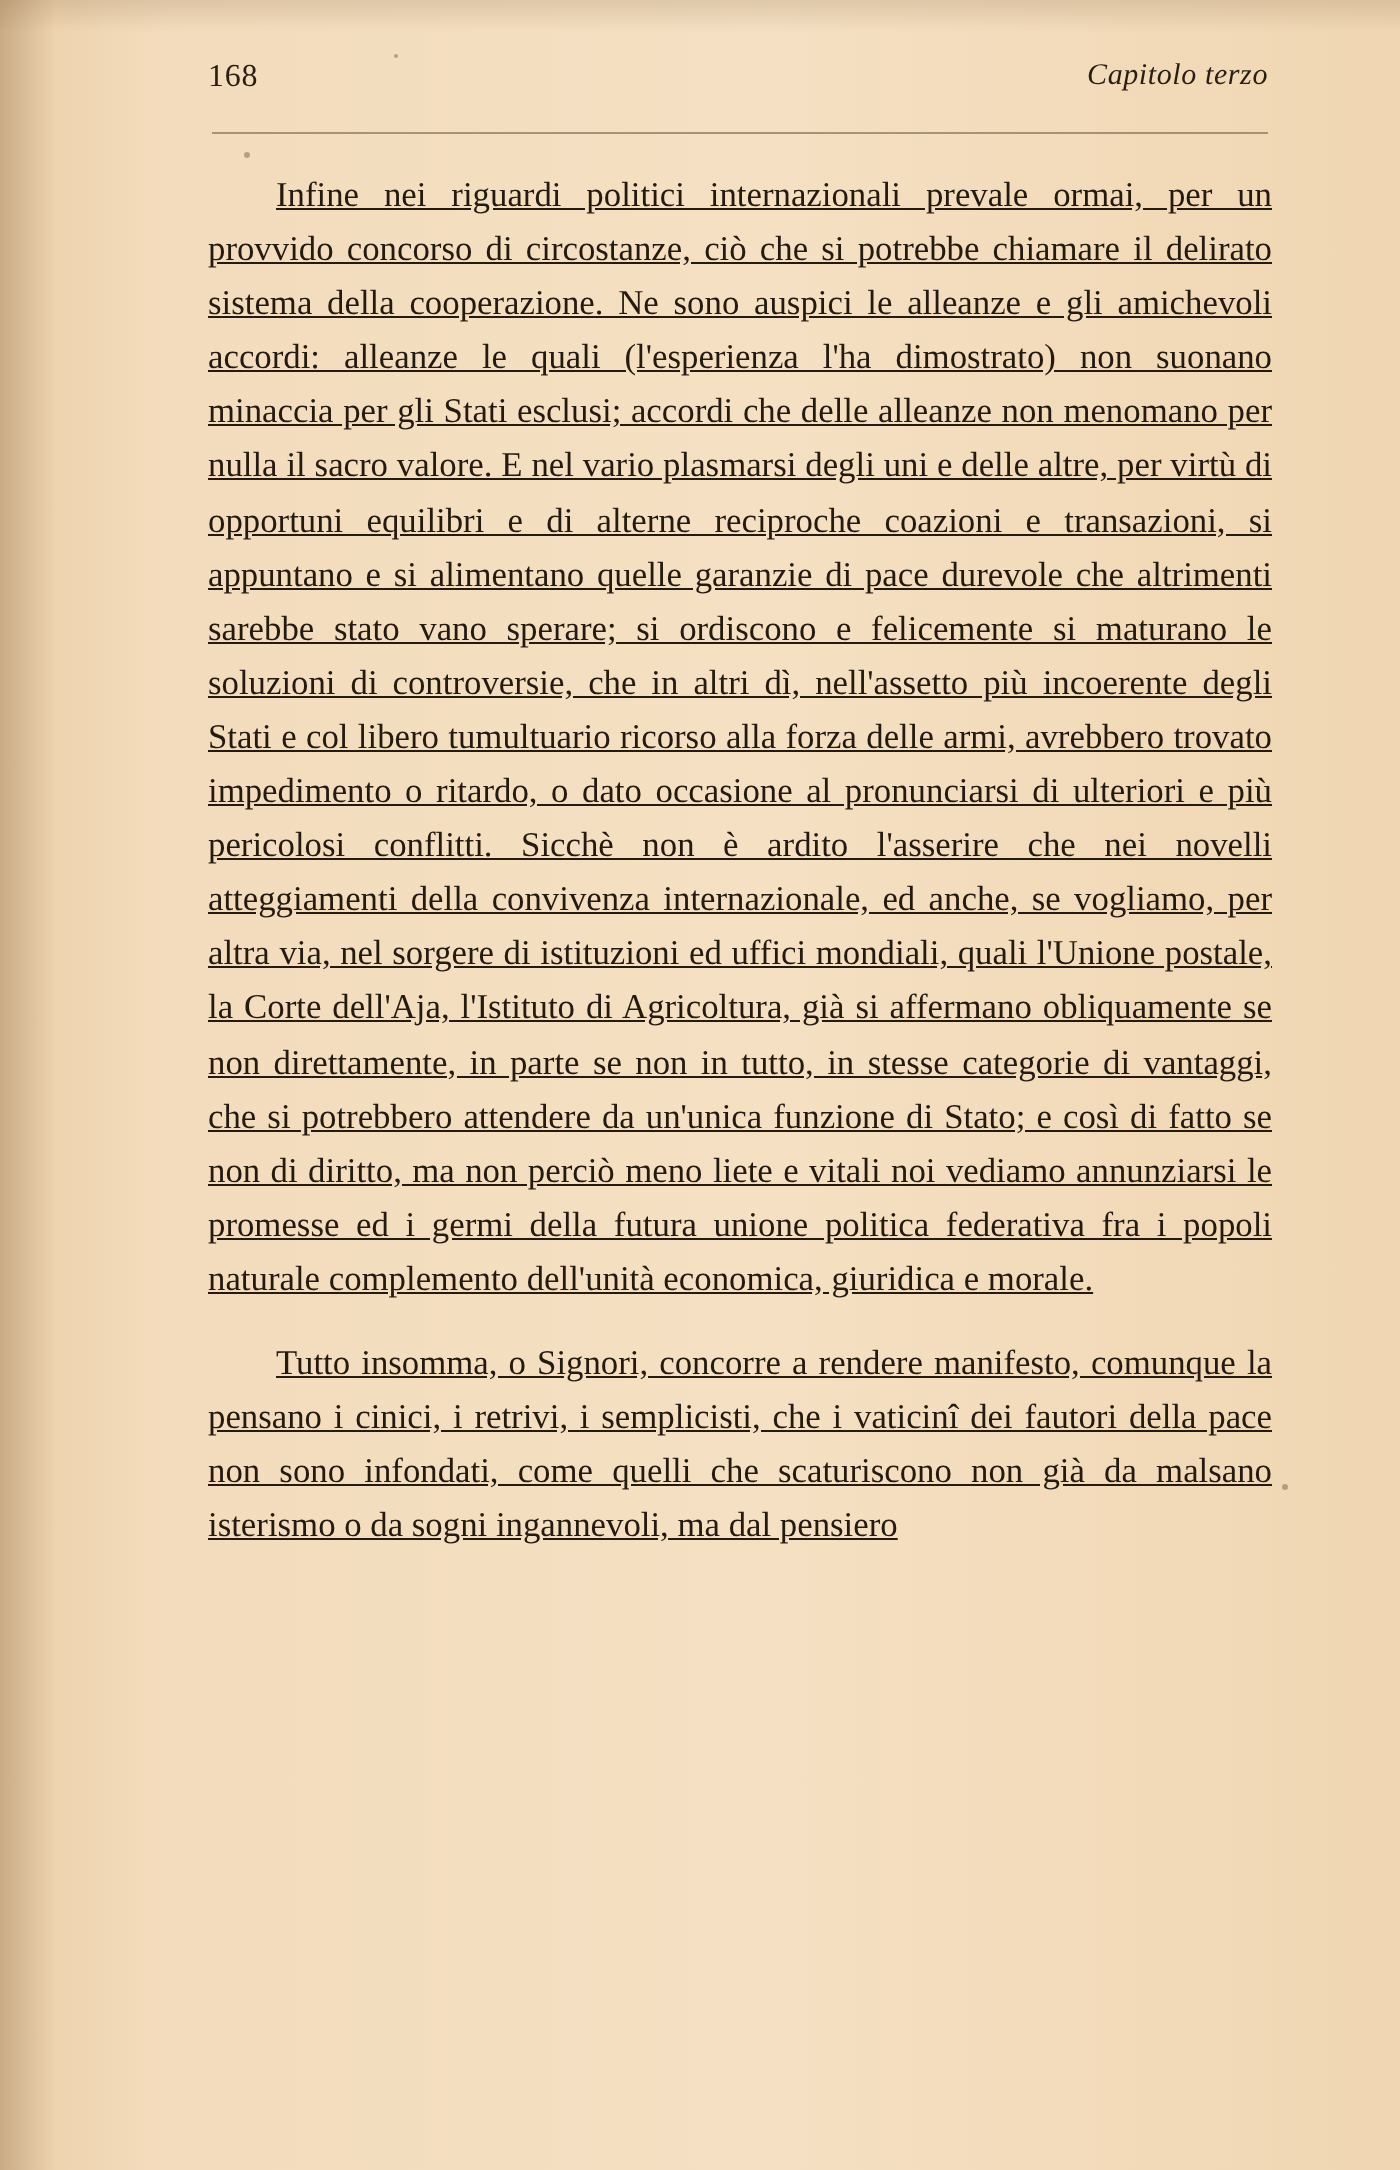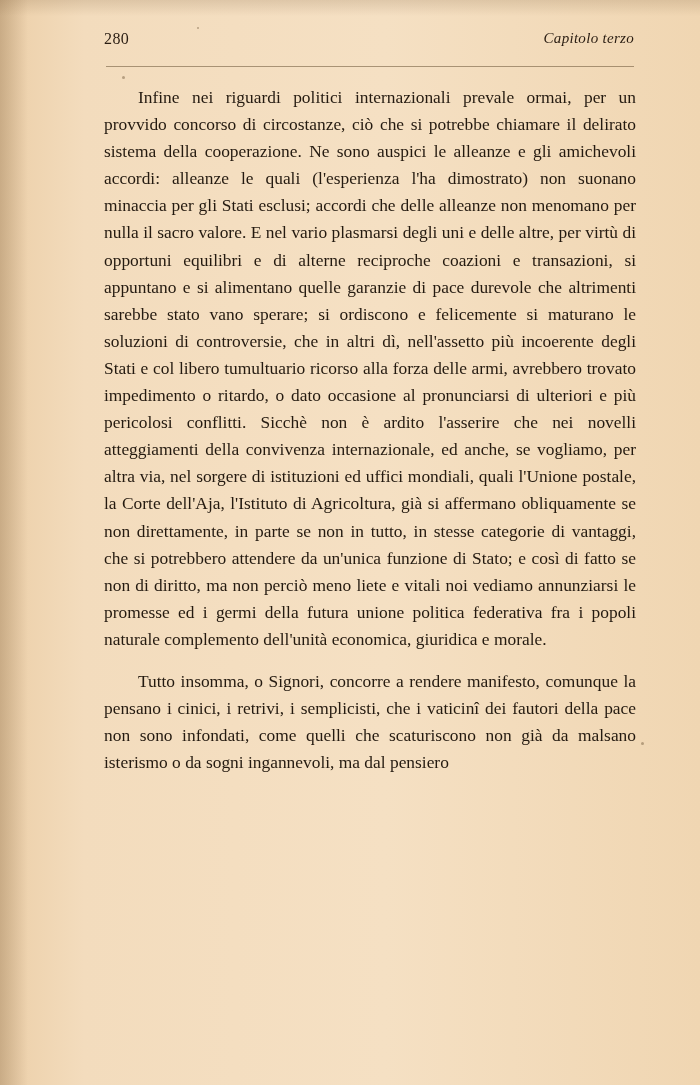--- a/index.html
+++ b/index.html
@@ -70,20 +70,21 @@
     top: 84px;
     width: 532px;
   }
   .body-text p {
     margin: 0;
     font-size: 17.4px;
     line-height: 27.1px;
     text-align: justify;
     text-justify: inter-word;
     color: #241a10;
+    text-decoration: underline;
   }
   .body-text p.indent {
     text-indent: 34px;
   }
   .body-text p + p {
     margin-top: 15px;
   }
   
   .speck {
     position: absolute;
@@ -133,21 +134,21 @@
     pointer-events: none;
   }
 </style>
 </head>
 <body>
 
 <div class="page">
   <div class="page-inner">
 
     <div class="running-head">
-      <span class="folio">280</span>
+      <span class="folio">168</span>
       <span class="head-title">Capitolo terzo</span>
     </div>
 
     <div class="rule"></div>
 
     <div class="speck" style="left:122px; top:76px; width:3px; height:3px;"></div>
     <div class="speck" style="left:641px; top:742px; width:3px; height:3px;"></div>
     <div class="speck" style="left:197px; top:27px; width:2px; height:2px;"></div>
 
     <div class="body-text">

